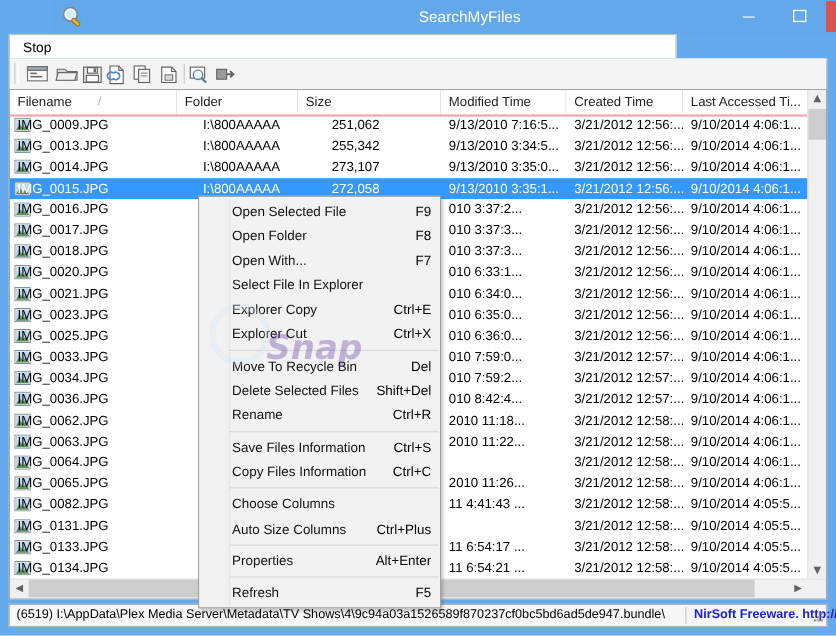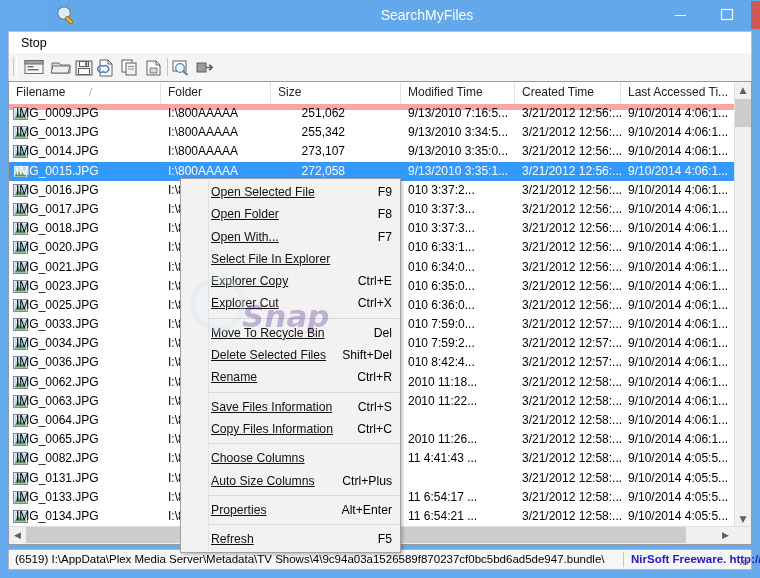--- a/index.html
+++ b/index.html
@@ -64,21 +64,21 @@
     line-height: 28px;
     background: #d9534f;
     font-size: 16px;
   }
   .winbtn svg { display: block; margin: 0 auto; }
 
   
   #menubar {
     position: absolute;
     left: 8px; top: 31px;
-    width: 744px; height: 22px;
+    width: 607px; height: 22px;
     background: #ffffff;
     border: 1px solid #bfbfbf;
     border-bottom: none;
     box-sizing: border-box;
   }
   #menu-stop {
     position: absolute;
     left: 8px; top: 3px;
     font-size: 12.5px;
     color: #000;
@@ -125,21 +125,21 @@
     border: 1px solid #9a9a9a;
     box-sizing: border-box;
     overflow: hidden;
   }
   #header-row {
     position: absolute;
     left: 0; top: 0;
     height: 22px;
     width: 742px;
     background: #ffffff;
-    border-bottom: 6px solid #fca5a5;
+    border-bottom: 2px solid #fca5a5;
   }
   .hcell {
     position: absolute;
     top: 0; height: 21px;
     line-height: 21px;
     font-size: 12px;
     color: #222;
     padding-left: 7px;
     box-sizing: border-box;
     border-right: 1px solid #e3e3e3;
@@ -177,21 +177,21 @@
     height: 19.2px;
     line-height: 19.2px;
     font-size: 12px;
     color: #000;
     overflow: hidden;
     white-space: nowrap;
     padding-left: 7px;
     box-sizing: border-box;
   }
   .c-name  { left: 0px;   width: 152px; }
-  .c-fold  { left: 152px; width: 110px; }
+  .c-fold  { left: 152px; width: 110px; text-align: center; }
   .c-size  { left: 262px; width: 120px; text-align: right; padding-right: 46px; padding-left: 0; }
   .c-mod   { left: 392px; width: 114px; }
   .c-crea  { left: 506px; width: 106px; }
   .c-last  { left: 584px; width: 114px; margin-left: 28px; }
   .fileicon {
     position: absolute;
     left: 4px; top: 3px;
     width: 15px; height: 13px;
   }
 
@@ -300,21 +300,20 @@
   #ctxmenu .mi {
     position: relative;
     height: 22.3px;
     line-height: 22.3px;
     padding-left: 30px;
     padding-right: 8px;
     font-size: 12.2px;
     color: #111;
     white-space: nowrap;
     cursor: default;
-    text-decoration: underline;
   }
   #ctxmenu .mi .sc {
     position: absolute;
     right: 8px; top: 0;
     line-height: 22.3px;
     font-size: 12.2px;
     color: #000000;
   }
   #ctxmenu .msep {
     height: 1px;

